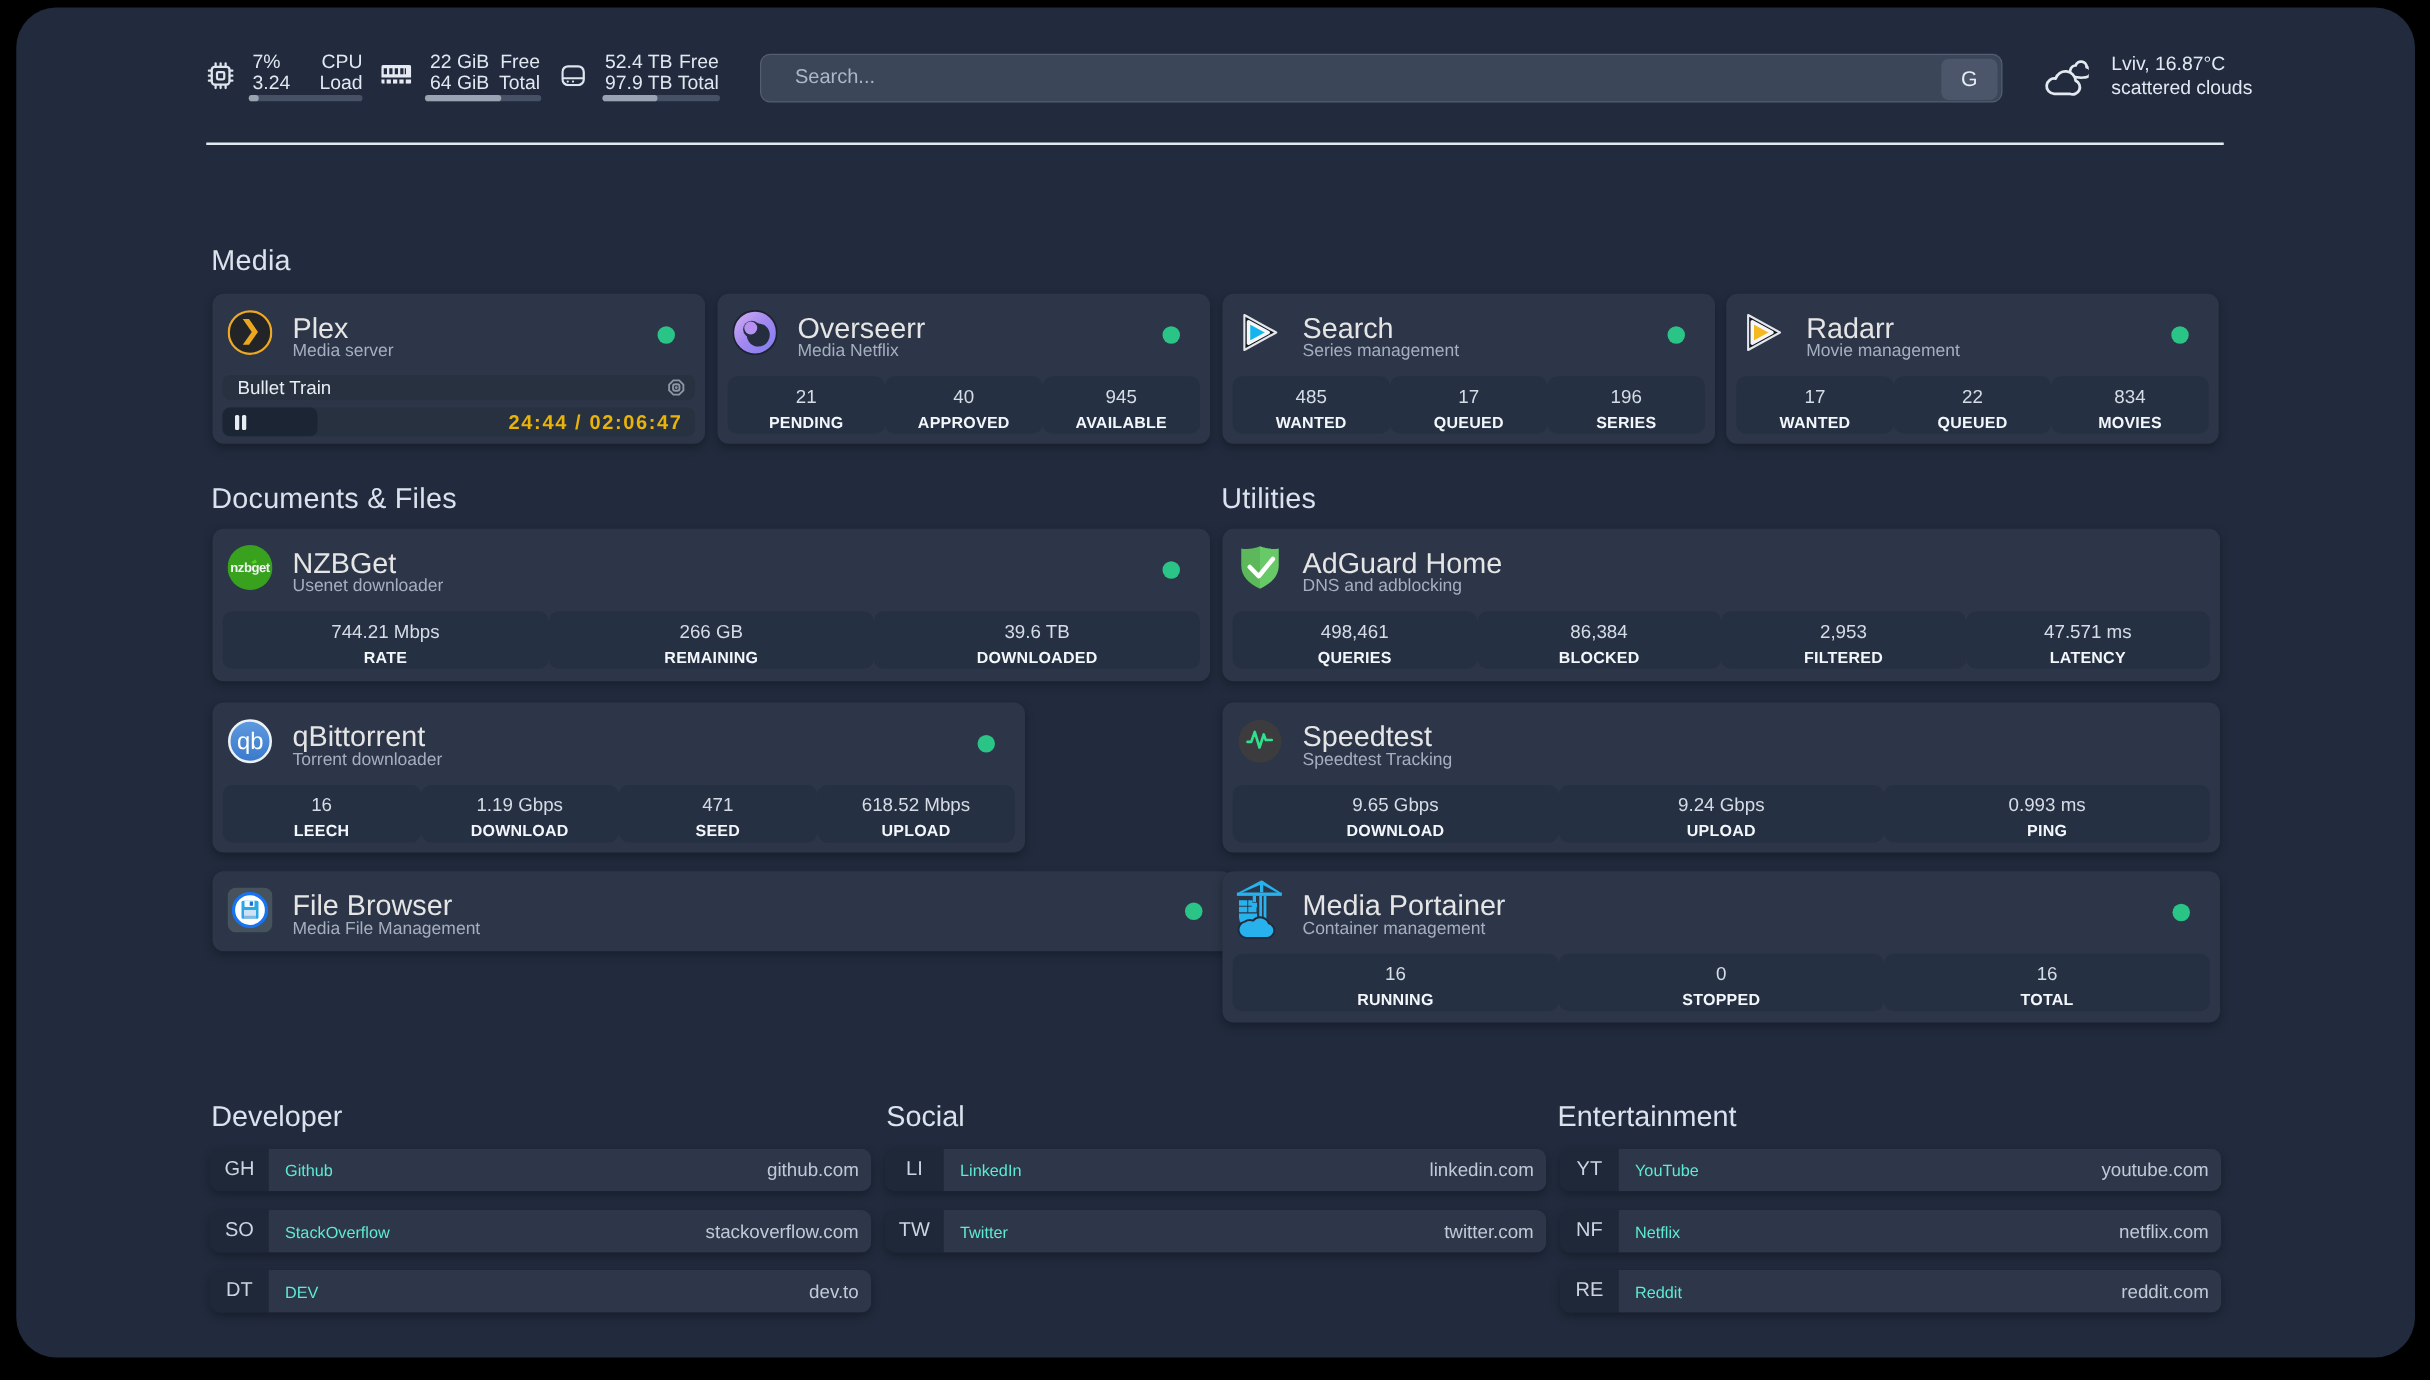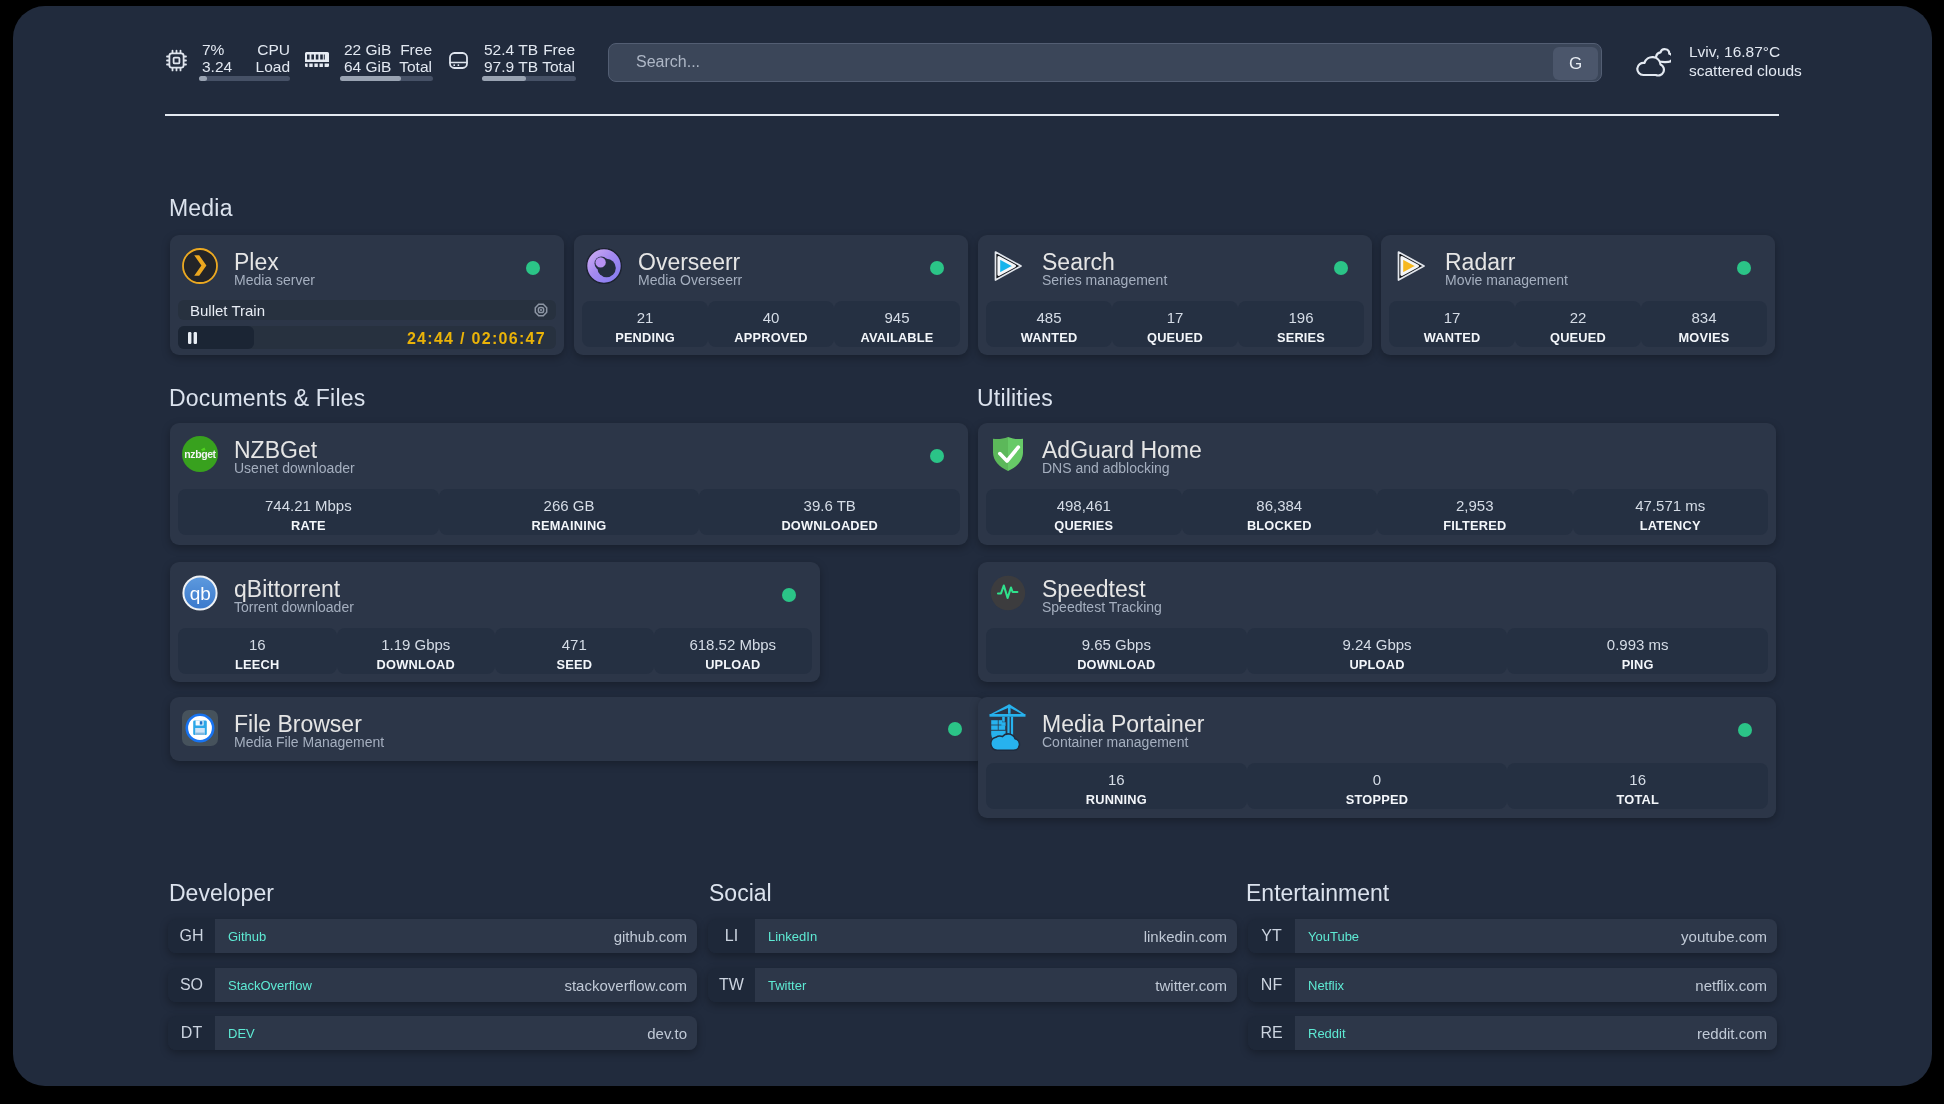--- a/index.html
+++ b/index.html
@@ -148,21 +148,21 @@
             <stop offset="0.45" stop-color="#a58af0"></stop>
             <stop offset="1" stop-color="#7f7af2"></stop>
       </linearGradient>
         </defs>
       <circle cx="18" cy="18" r="17.4" fill="url(#ovg)" stroke="#1c2230" stroke-width="1.4"></circle>
       <circle cx="20.6" cy="20" r="9.2" fill="#242e3f"></circle>
       <circle cx="15.4" cy="15.4" r="6.9" fill="#242e3f"></circle>
       <circle cx="14.6" cy="14.4" r="5.2" fill="#b791f2"></circle>
     </svg>
     <div class="ctitle">Overseerr</div>
-    <div class="csub">Media Overseerr</div>
+    <div class="csub">Media Netflix</div>
     <div class="dot"></div>
     <div class="tiles">
       <div class="tile">
           <div class="tv">21</div>
           <div class="tl">PENDING</div>
         </div>
       <div class="tile">
           <div class="tv">40</div>
           <div class="tl">APPROVED</div>
         </div>

